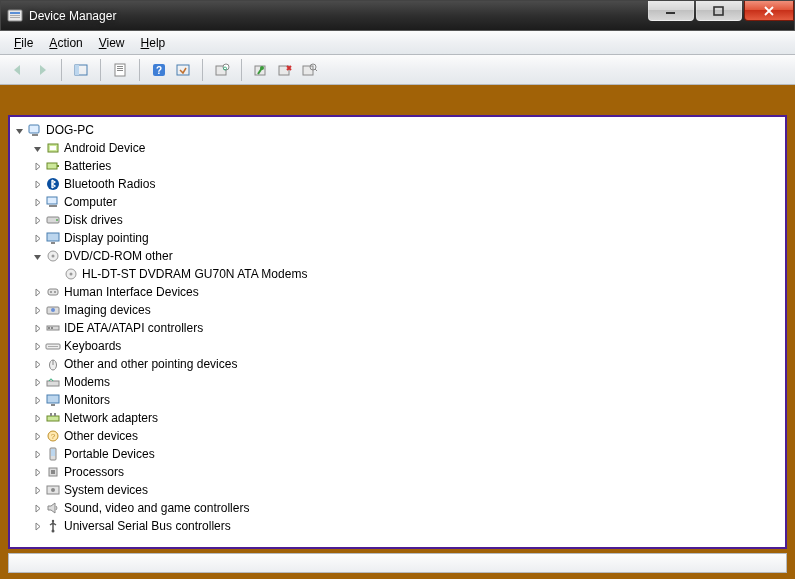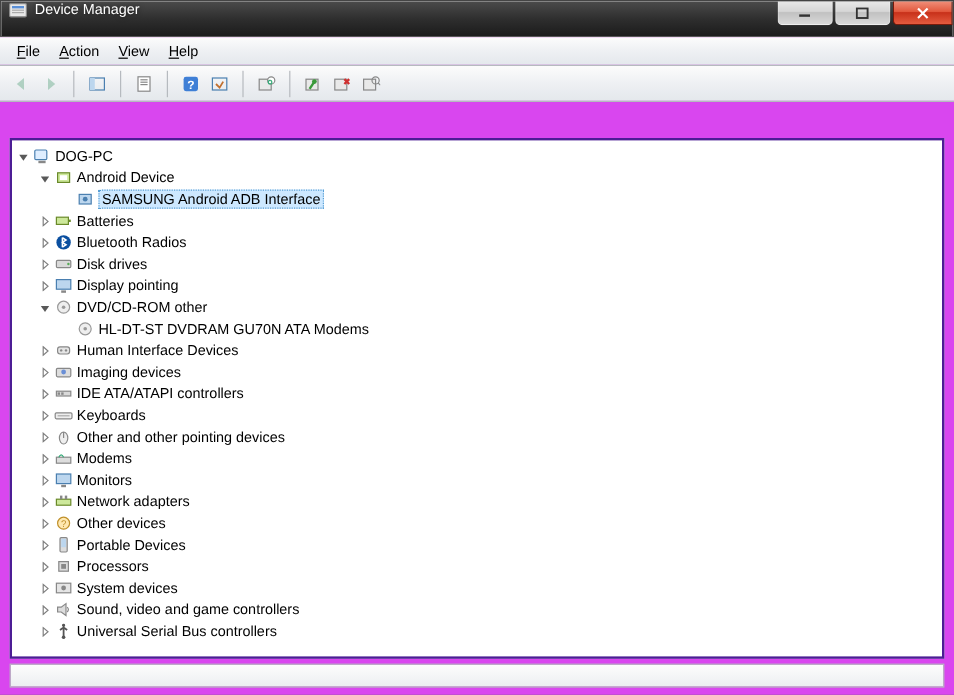--- a/index.html
+++ b/index.html
@@ -11,21 +11,21 @@
     width: 795px;
     height: 579px;
     overflow: hidden;
     border: 1px solid #444;
   }
   
   .titlebar {
     height: 30px;
     background: linear-gradient(to bottom, #4b4b4b 0%, #2e2e2e 50%, #1a1a1a 100%);
     display: flex;
-    align-items: flex-start;
+    align-items: center;
     padding: 0 0 0 6px;
     color: #fff;
     position: relative;
   }
   .titlebar .app-icon {
     width: 16px; height: 16px;
     margin-right: 6px;
     display: inline-flex; align-items:center; justify-content:center;
   }
   .titlebar .title-text { font-size: 12px; text-shadow: 0 0 4px rgba(0,0,0,.6); }
@@ -94,21 +94,21 @@
   }
   
   .statusbar {
     position:absolute; left:8px; right:8px; bottom:6px; height:20px;
     border:1px solid #b6babf;
     background:linear-gradient(to bottom,#fdfdfd,#eceef1);
   }
   
   .clientarea {
     position:absolute; top:30px; left:0; right:0; bottom:0;
-    background:#d946ef;
+    background:#a16207;
     border-top:1px solid #565656;
   }
 </style>
 </head>
 <body>
 
 <div class="titlebar">
   <span class="app-icon">
     <svg viewBox="0 0 16 16">
         <rect x="1" y="2" width="14" height="11" rx="1" fill="#e8e8e8" stroke="#888"></rect>
@@ -254,30 +254,20 @@
             </svg>
           </span>
           <span class="icon">
             <svg viewBox="0 0 16 16">
               <rect x="3" y="4" width="10" height="8" fill="#cde89b" stroke="#6a8a2a"></rect>
               <rect x="5" y="6" width="6" height="4" fill="#fff"></rect>
             </svg>
           </span>
           <span class="label">Android Device</span>
         </div>
-        <div class="row selected">
-          <span class="ind" style="width:50px"></span>
-          <span class="icon">
-            <svg viewBox="0 0 16 16">
-              <rect x="3" y="4" width="10" height="8" fill="#bcd6ee" stroke="#4a7fb0"></rect>
-              <circle cx="8" cy="8" r="2" fill="#4a7fb0"></circle>
-            </svg>
-          </span>
-          <span class="label">SAMSUNG Android ADB Interface</span>
-        </div>
         <div class="row">
           <span class="ind" style="width:18px"></span>
           <span class="toggle">
             <svg viewBox="0 0 9 9">
               <path d="M3 1 L7 4.5 L3 8 Z" fill="none" stroke="#808080"></path>
             </svg>
           </span>
           <span class="icon">
             <svg viewBox="0 0 16 16">
               <rect x="2" y="5" width="10" height="6" fill="#cde89b" stroke="#6a8a2a"></rect>
@@ -293,20 +283,35 @@
               <path d="M3 1 L7 4.5 L3 8 Z" fill="none" stroke="#808080"></path>
             </svg>
           </span>
           <span class="icon">
             <svg viewBox="0 0 16 16">
               <circle cx="8" cy="8" r="6" fill="#0a4fa0"></circle>
               <path d="M7 4 L10 6 L7 8 L10 10 L7 12 M7 4 V12" stroke="#fff" fill="none" stroke-width="1.3"></path>
             </svg>
           </span>
           <span class="label">Bluetooth Radios</span>
+        </div>
+        <div class="row">
+          <span class="ind" style="width:18px"></span>
+          <span class="toggle">
+            <svg viewBox="0 0 9 9">
+              <path d="M3 1 L7 4.5 L3 8 Z" fill="none" stroke="#808080"></path>
+            </svg>
+          </span>
+          <span class="icon">
+            <svg viewBox="0 0 16 16">
+              <rect x="2" y="3" width="10" height="7" fill="#dfeeff" stroke="#4a7fb0"></rect>
+              <rect x="4" y="11" width="8" height="2" fill="#888"></rect>
+            </svg>
+          </span>
+          <span class="label">Computer</span>
         </div>
         <div class="row">
           <span class="ind" style="width:18px"></span>
           <span class="toggle">
             <svg viewBox="0 0 9 9">
               <path d="M3 1 L7 4.5 L3 8 Z" fill="none" stroke="#808080"></path>
             </svg>
           </span>
           <span class="icon">
             <svg viewBox="0 0 16 16">

